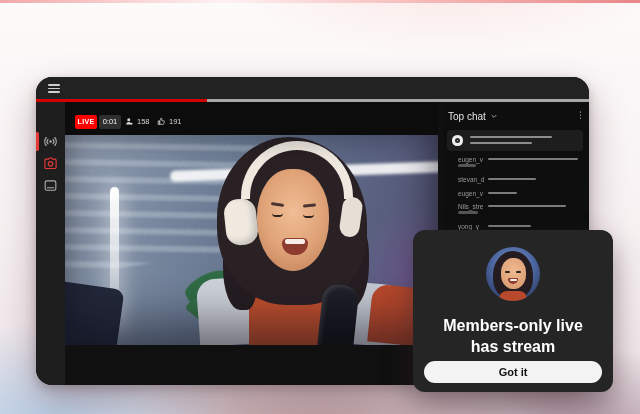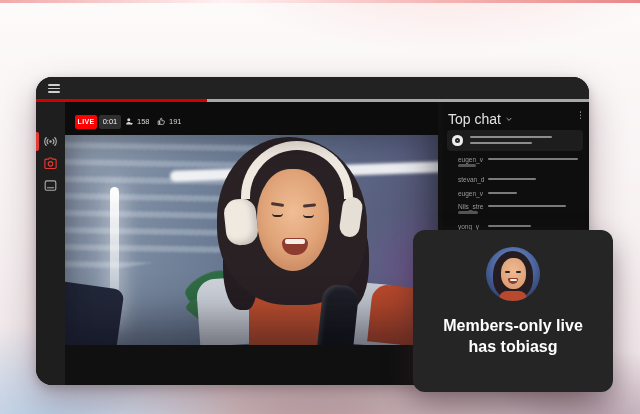--- a/index.html
+++ b/index.html
@@ -87,21 +87,21 @@
   .hp-cup { left:160px; top:64px; width:32px; height:46px; background:#efe9e0; border-radius:14px;
     box-shadow:inset -4px -3px 6px rgba(0,0,0,.18); transform:rotate(-6deg); }
   .hp-cup2 { left:276px; top:62px; width:20px; height:40px; background:#e6dfd5; border-radius:10px; transform:rotate(8deg); }
   .mic { left:255px; top:150px; width:36px; height:70px; background:linear-gradient(180deg,#20202a,#121217);
     border-radius:15px 15px 10px 10px; transform:rotate(6deg); box-shadow:inset 3px 2px 4px rgba(255,255,255,.12); }
   .vignette { left:0; top:0; width:100%; height:100%; box-shadow:inset 0 -26px 40px rgba(10,12,22,.45), inset 0 8px 24px rgba(10,12,22,.2); }
 
   
   .chat { position:absolute; left:378px; top:0; width:146px; height:303.5px; background:#0e0e0e; }
   .chat-header { position:absolute; left:5px; top:9px; display:flex; align-items:center; gap:4px; cursor:pointer; }
-  .chat-header-label { color:#e3e3e3; font-size:14px; }
+  .chat-header-label { color:#e3e3e3; font-size:10px; }
   .kebab { position:absolute; left:133px; top:8px; width:8px; height:12px; color:#bbb; font-size:9px; line-height:11px; text-align:center; cursor:pointer; }
   .pinned { position:absolute; left:4px; top:28px; width:136px; height:21px; background:#1d1d1d; border-radius:4px; cursor:pointer; }
   .pin-avatar { position:absolute; left:5px; top:5px; width:11px; height:11px; border-radius:50%;
     background:#efefef; box-shadow:inset 0 0 0 3px #efefef, inset 0 0 0 5px #2a2a2a; }
   .pin-line { position:absolute; left:23px; height:2.5px; background:#8d8d8d; border-radius:2px; }
   .pin-line.p1 { top:6px; } .pin-line.p2 { top:12px; }
   .chat-row { position:absolute; left:0; width:146px; height:16px; }
   .chat-user { position:absolute; left:15px; top:0; font-size:6.5px; color:#9a9a9a; white-space:nowrap; }
   .msg-bar { position:absolute; left:45px; top:2px; height:2.5px; background:#7b7b7b; border-radius:2px; }
   .badge-bar { position:absolute; left:15px; top:8.5px; height:2.5px; width:18px; background:#555; border-radius:2px; }
@@ -332,16 +332,17 @@
       <div class="ta ta-hair"></div>
       <div class="ta ta-face"></div>
       <div class="ta ta-eye ta-e1"></div>
       <div class="ta ta-eye ta-e2"></div>
       <div class="ta ta-mouth"></div>
       <div class="ta ta-teeth"></div>
       <div class="ta ta-shirt"></div>
     </div>
     <div class="toast-title">
       <div>Members-only live</div>
-      <div>has tobiasg</div>
-    </div>
+      <div>has stream</div>
+    </div>
+    <button class="got-it">Got it</button>
   </div>
 </div>
 
 </body></html>

